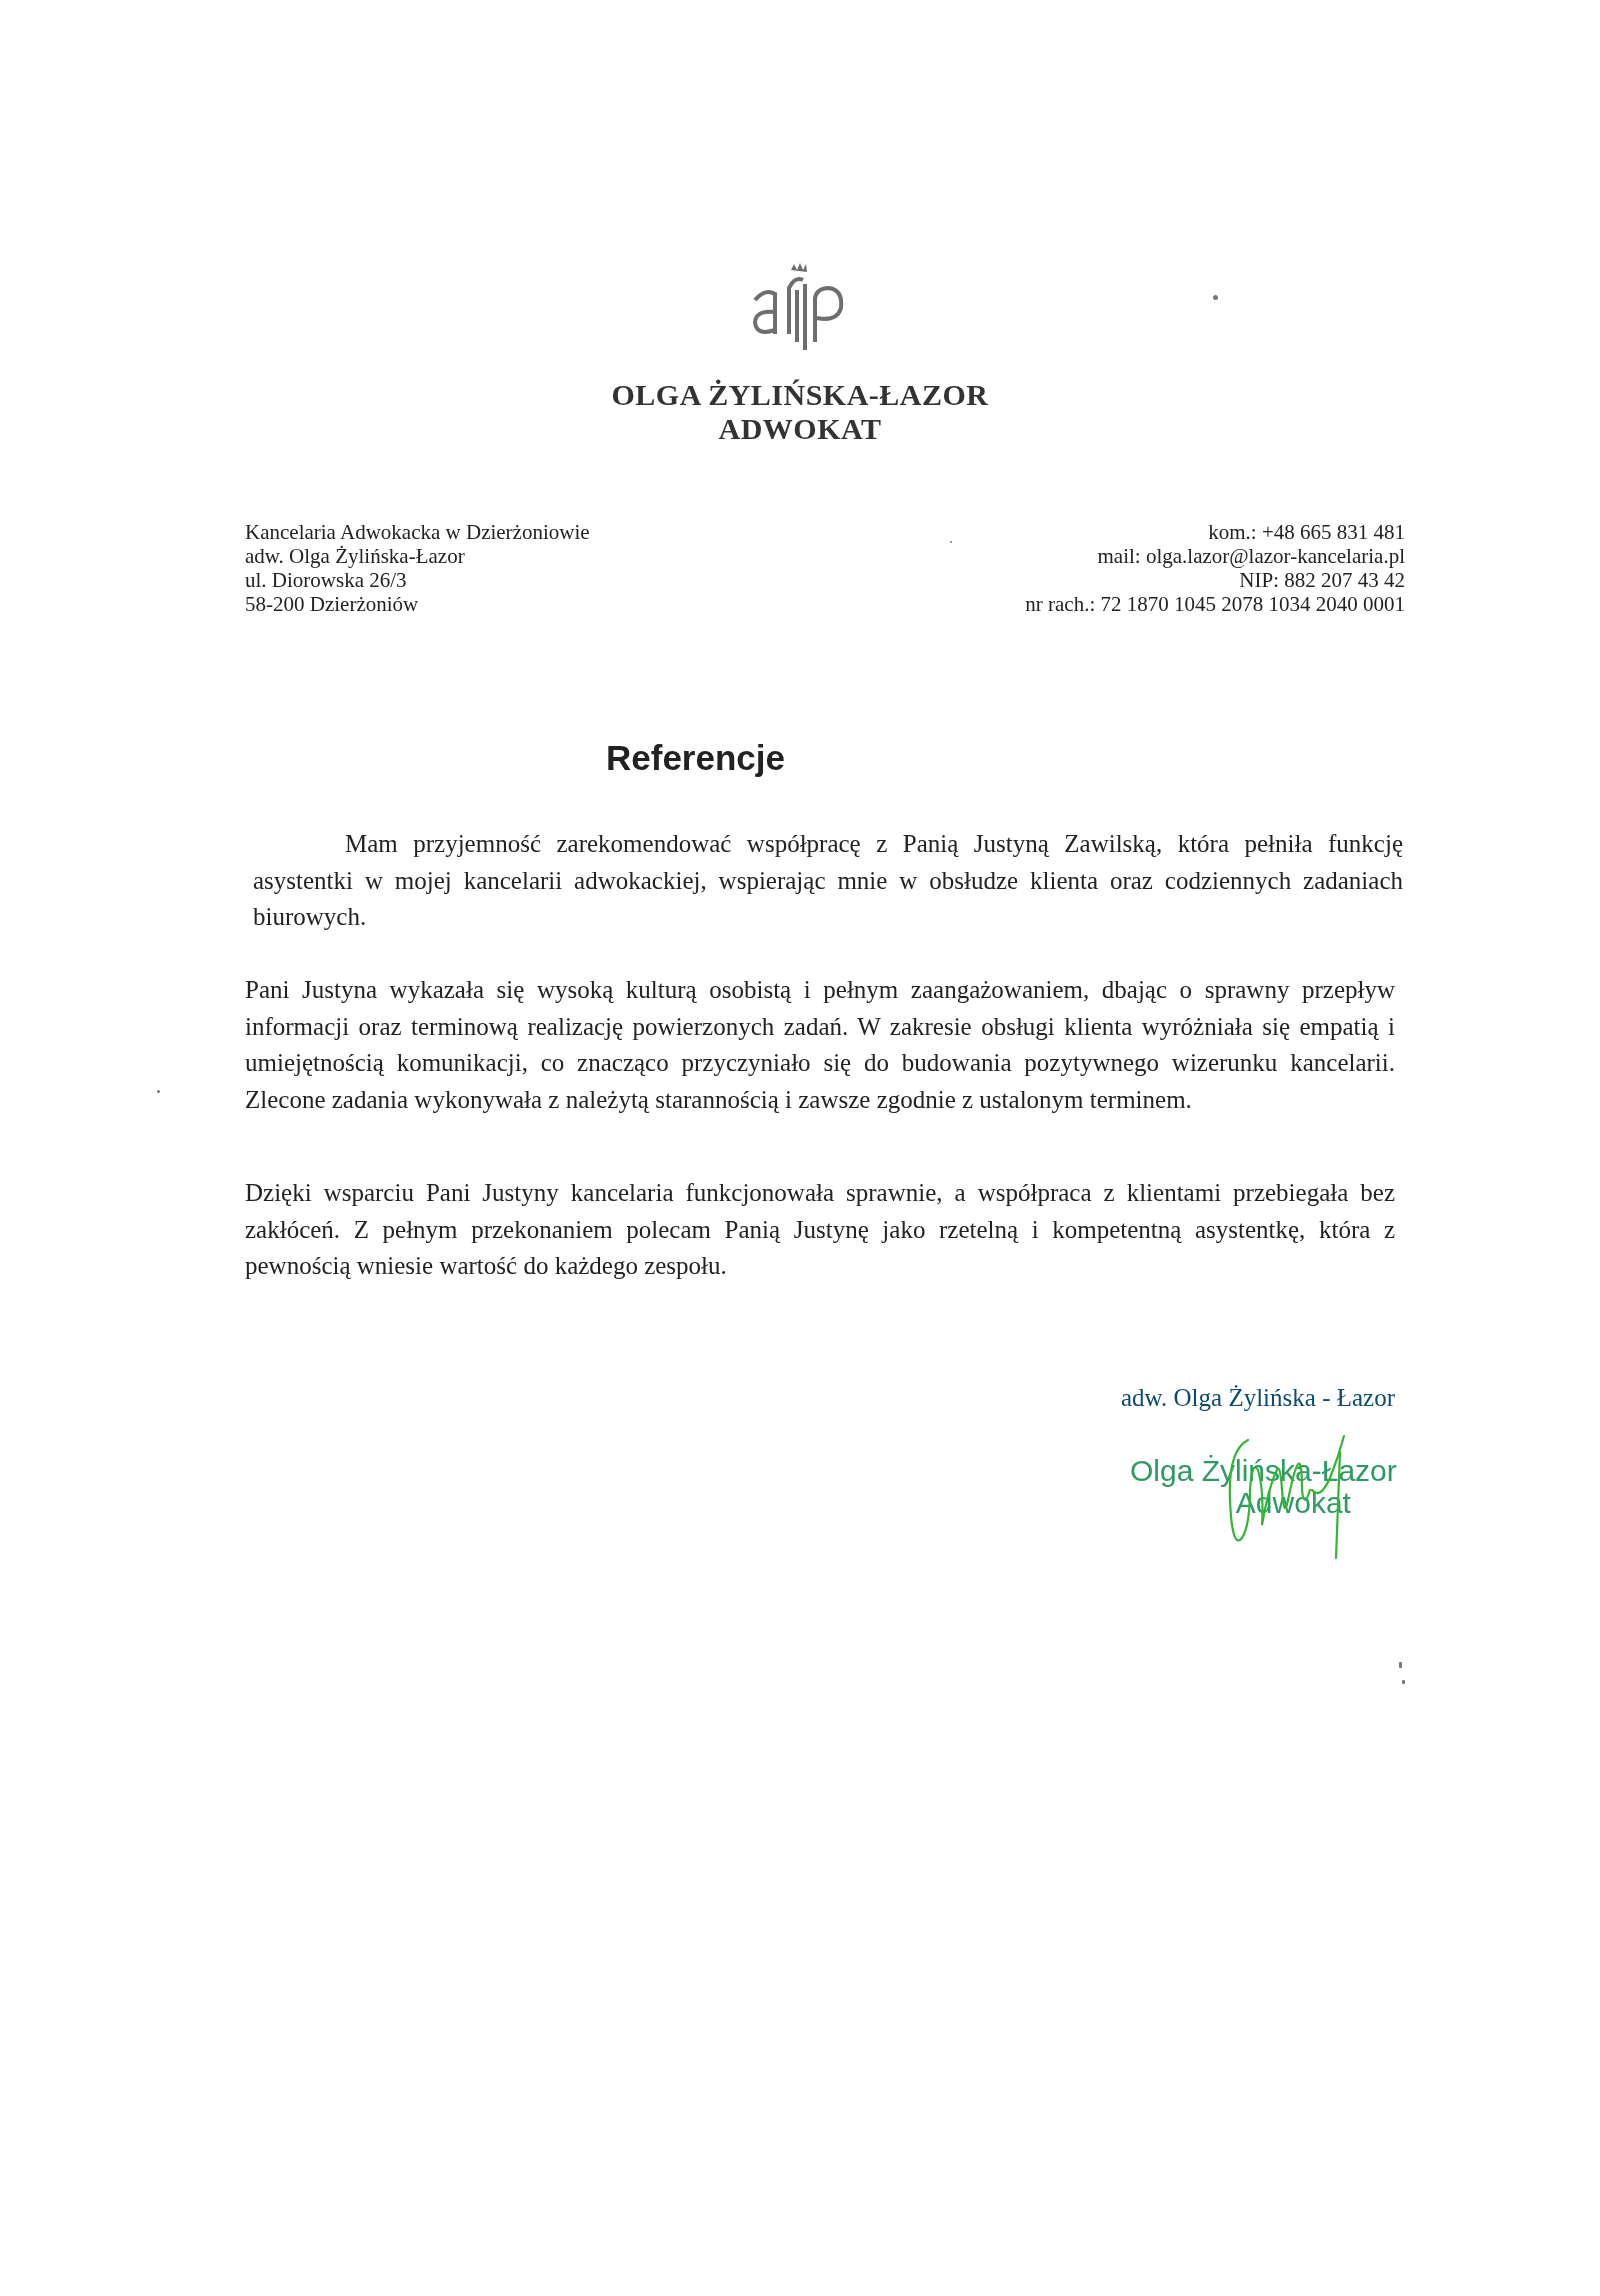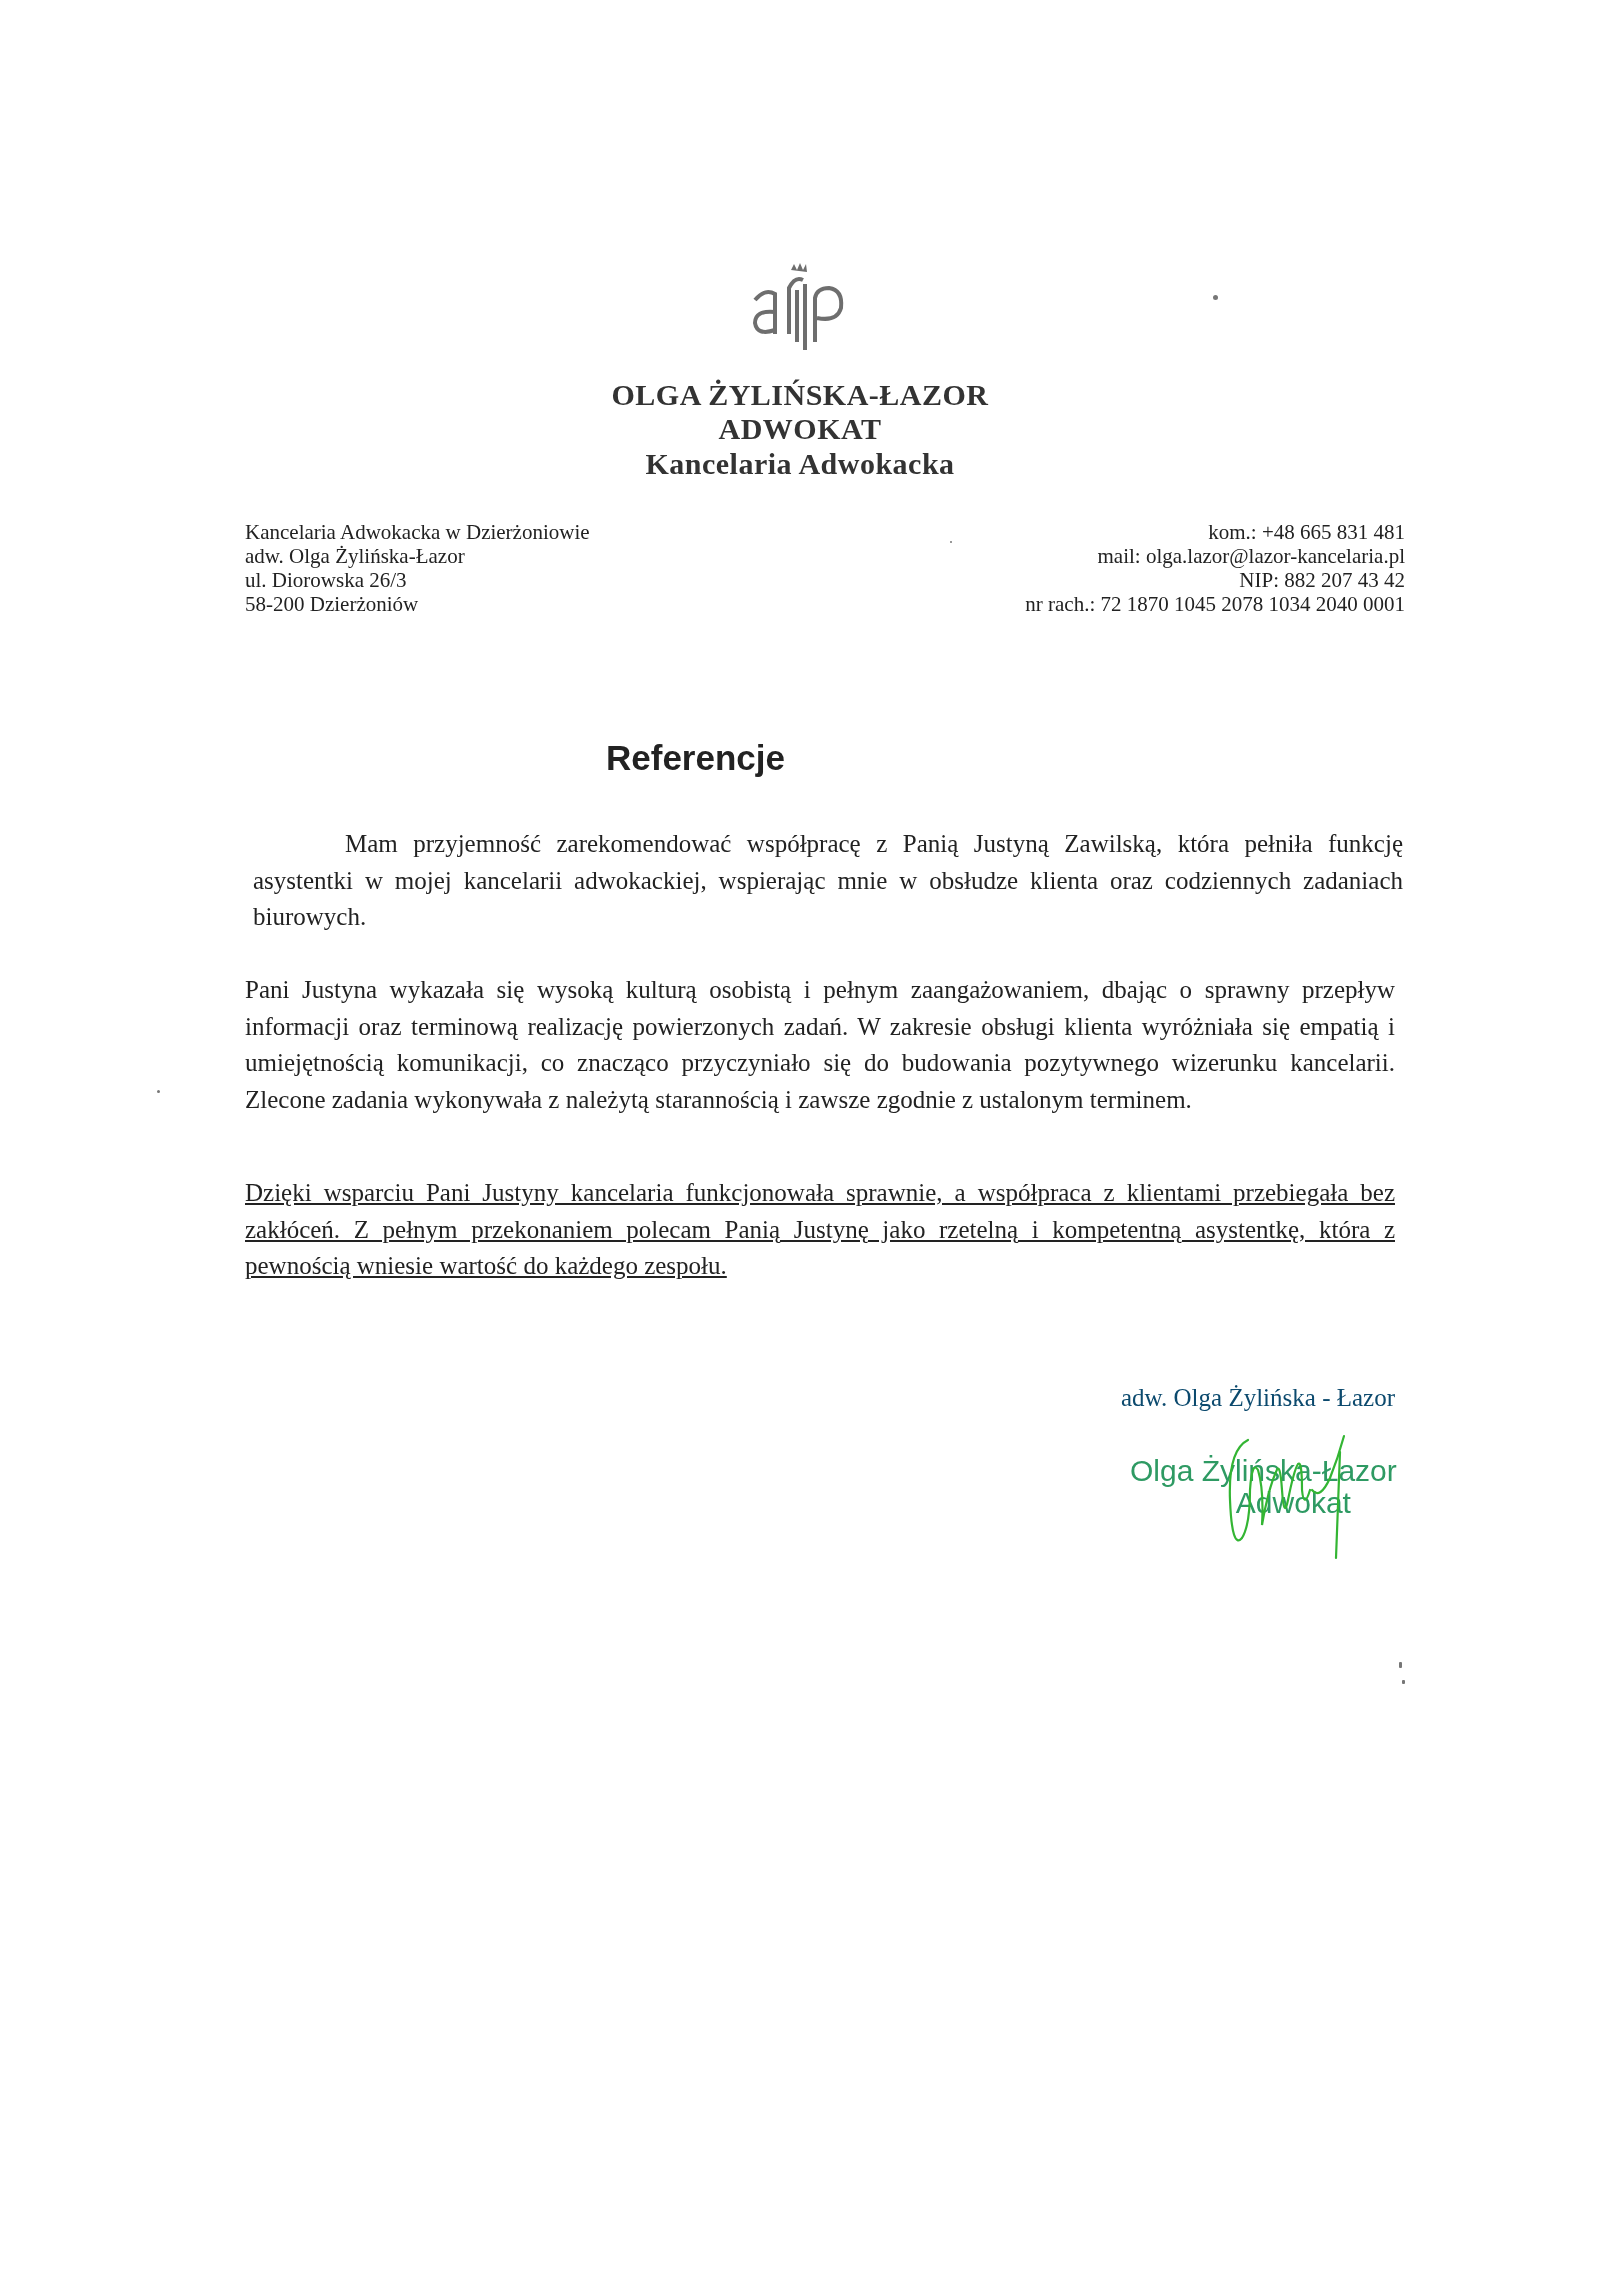--- a/index.html
+++ b/index.html
@@ -122,42 +122,41 @@
     <path d="M70 92 L70 48 Q72 38 84 38 Q98 40 96 58 Q92 72 72 68"></path>
   </g>
   <g fill="#6e6e6e">
     <path d="M46 20 L49 14 L52 20 L55 13 L58 20 L61 14 L62 22 Z"></path>
   </g>
 </svg>
 
 <div class="letterhead serif">
   <div class="name">OLGA ŻYLIŃSKA-ŁAZOR</div>
   <div class="title">ADWOKAT</div>
-  <div class="office">Kancelaria Adwokacka</div>
 </div>
 
 <div class="addr-left serif">
   <div>Kancelaria Adwokacka w Dzierżoniowie</div>
   <div>adw. Olga Żylińska-Łazor</div>
   <div>ul. Diorowska 26/3</div>
   <div>58-200 Dzierżoniów</div>
 </div>
 
 <div class="addr-right serif">
   <div>kom.: +48 665 831 481</div>
   <div>mail: olga.lazor@lazor-kancelaria.pl</div>
   <div>NIP: 882 207 43 42</div>
   <div>nr rach.: 72 1870 1045 2078 1034 2040 0001</div>
 </div>
 
 <div class="doc-heading sans">Referencje</div>
 
 <p class="body-text serif p1" style="margin:8px;">Mam przyjemność zarekomendować współpracę z Panią Justyną Zawilską, która pełniła funkcję asystentki w mojej kancelarii adwokackiej, wspierając mnie w obsłudze klienta oraz codziennych zadaniach biurowych.</p>
 <p class="body-text serif p2" style="margin:0;">Pani Justyna wykazała się wysoką kulturą osobistą i pełnym zaangażowaniem, dbając o sprawny przepływ informacji oraz terminową realizację powierzonych zadań. W zakresie obsługi klienta wyróżniała się empatią i umiejętnością komunikacji, co znacząco przyczyniało się do budowania pozytywnego wizerunku kancelarii. Zlecone zadania wykonywała z należytą starannością i zawsze zgodnie z ustalonym terminem.</p>
-<p class="body-text serif p3" style="margin:0;text-decoration:underline;">Dzięki wsparciu Pani Justyny kancelaria funkcjonowała sprawnie, a współpraca z klientami przebiegała bez zakłóceń. Z pełnym przekonaniem polecam Panią Justynę jako rzetelną i kompetentną asystentkę, która z pewnością wniesie wartość do każdego zespołu.</p>
+<p class="body-text serif p3" style="margin:0;">Dzięki wsparciu Pani Justyny kancelaria funkcjonowała sprawnie, a współpraca z klientami przebiegała bez zakłóceń. Z pełnym przekonaniem polecam Panią Justynę jako rzetelną i kompetentną asystentkę, która z pewnością wniesie wartość do każdego zespołu.</p>
 
 <div class="signature-line serif">adw. Olga Żylińska - Łazor</div>
 
 <div class="stamp sans">
   <div>Olga Żylińska-Łazor</div>
   <div class="stamp-title">Adwokat</div>
 </div>
 
 <svg class="signature-scribble" viewBox="0 0 160 135">
   <g fill="none" stroke="#33b533" stroke-width="2.2" stroke-linecap="round">

